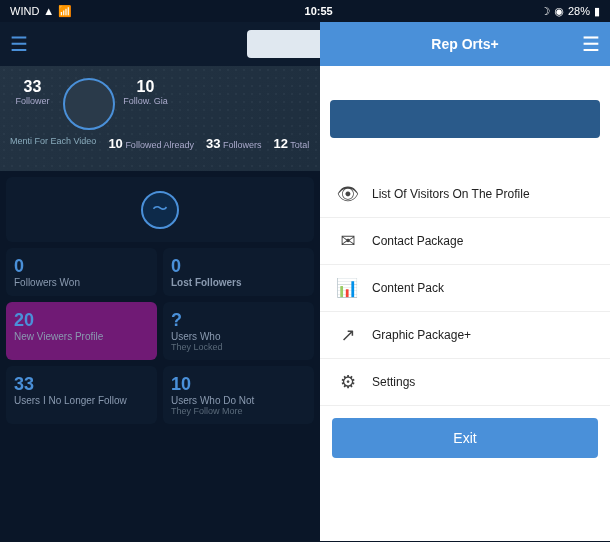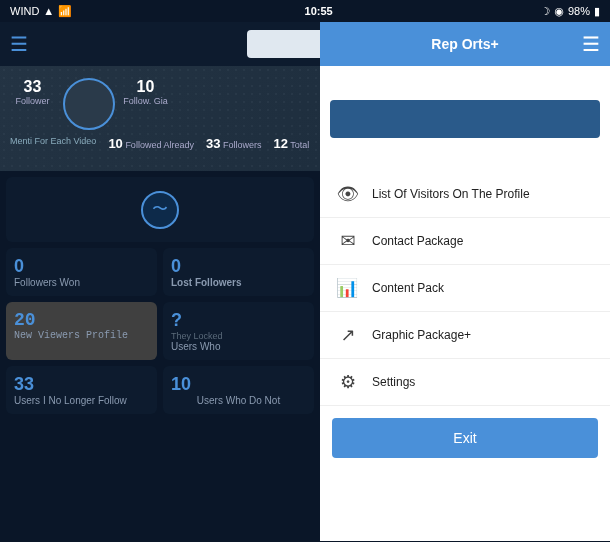--- a/index.html
+++ b/index.html
@@ -57,21 +57,21 @@
 <div class="status-bar">
   <div class="status-left">
     <span>WIND</span>
     <span>▲</span>
     <span>📶</span>
   </div>
   <div class="status-center">10:55</div>
   <div class="status-right">
     <span>☽</span>
     <span>◉</span>
-    <span>98%</span>
+    <span>28%</span>
     <span>▮</span>
   </div>
 </div>
 
 <div style="display:flex; height:44px; background:#0d1b2e; align-items:center; justify-content:space-between; padding:0 10px; position:relative; z-index:5;">
   <div style="color:#4a90d9; font-size:20px; cursor:pointer;">☰</div>
   <div style="display:flex; align-items:center; gap:6px;">
     <div style="background:#e0e8f0; border-radius:4px; padding:4px 20px; font-size:12px; color:#555; min-width:100px; height:28px;"></div>
     <span style="color:#4a90d9; font-size:12px;">▾</span>
   </div>
@@ -137,39 +137,40 @@
       <div class="stat-box" style="background:#0d1b2e; border-radius:6px; padding:8px; color:#fff; cursor:pointer;">
         <div style="font-size:18px; font-weight:bold; color:#4a90d9;">0</div>
         <div style="font-size:10px; color:#8a9ab0;">Followers Won</div>
       </div>
 
       <div class="stat-box" style="background:#0d1b2e; border-radius:6px; padding:8px; color:#fff; cursor:pointer;">
         <div style="font-size:18px; font-weight:bold; color:#4a90d9;">0</div>
         <div style="font-size:10px; color:#8a9ab0;font-weight:bold;">Lost Followers</div>
       </div>
 
-      <div class="stat-box" style="background:#404040; border-radius:6px; padding:8px; color:#fff; cursor:pointer;font-family:Liberation Mono, monospace;">
+      <div class="stat-box" style="background:#701a75; border-radius:6px; padding:8px; color:#fff; cursor:pointer;">
         <div style="font-size:18px; font-weight:bold; color:#4a90d9;">20</div>
         <div style="font-size:10px; color:#8a9ab0;">New Viewers Profile</div>
       </div>
 
       <div class="stat-box" style="background:#0d1b2e; border-radius:6px; padding:8px; color:#fff; cursor:pointer;">
         <div style="font-size:18px; font-weight:bold; color:#4a90d9;">?</div>
+        <div style="font-size:10px; color:#8a9ab0;">Users Who</div>
         <div style="font-size:9px; color:#5a6a7a;">They Locked</div>
-        <div style="font-size:10px; color:#8a9ab0;">Users Who</div>
       </div>
 
       <div class="stat-box" style="background:#0d1b2e; border-radius:6px; padding:8px; color:#fff; cursor:pointer;">
         <div style="font-size:18px; font-weight:bold; color:#4a90d9;">33</div>
         <div style="font-size:10px; color:#8a9ab0;">Users I No Longer Follow</div>
       </div>
 
       <div class="stat-box" style="background:#0d1b2e; border-radius:6px; padding:8px; color:#fff; cursor:pointer;">
         <div style="font-size:18px; font-weight:bold; color:#4a90d9;">10</div>
-        <div style="font-size:10px; color:#8a9ab0;text-align:center;">Users Who Do Not</div>
+        <div style="font-size:10px; color:#8a9ab0;">Users Who Do Not</div>
+        <div style="font-size:9px; color:#5a6a7a;">They Follow More</div>
       </div>
 
     </div>
   </div>
 
   <div style="width:290px; background:#fff; overflow-y:auto; height:370px; flex-shrink:0;">
 
     <div style="display:flex; align-items:center; gap:12px; padding:12px 16px; border-bottom:1px solid #eee; cursor:pointer; color:#222; font-size:12px;">
       <span style="font-size:18px; color:#444; width:24px; text-align:center;">👁</span>
       <span>List Of Visitors On The Profile</span>

